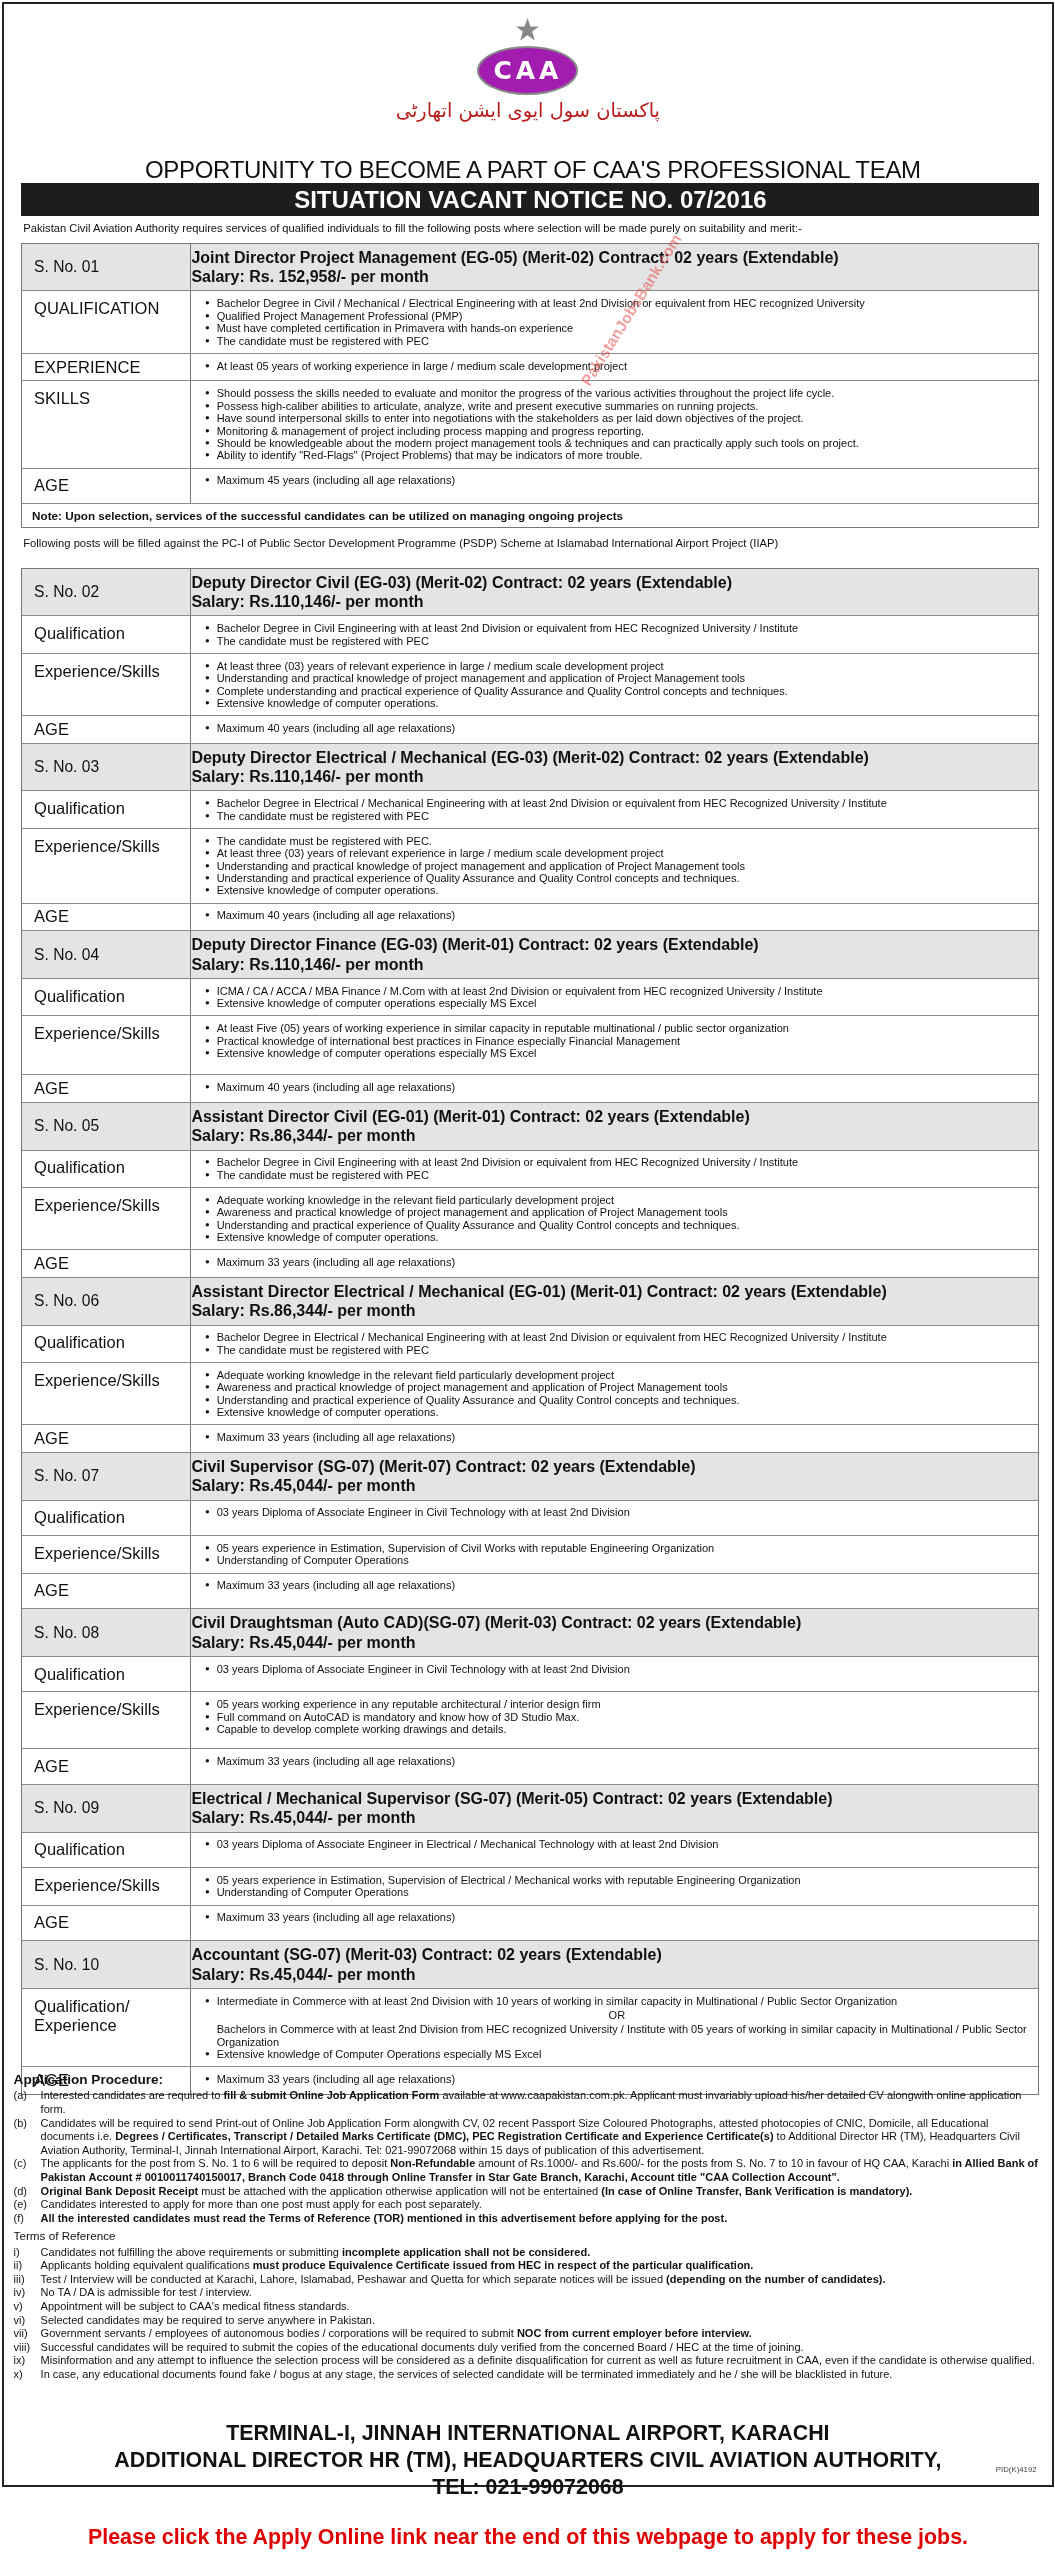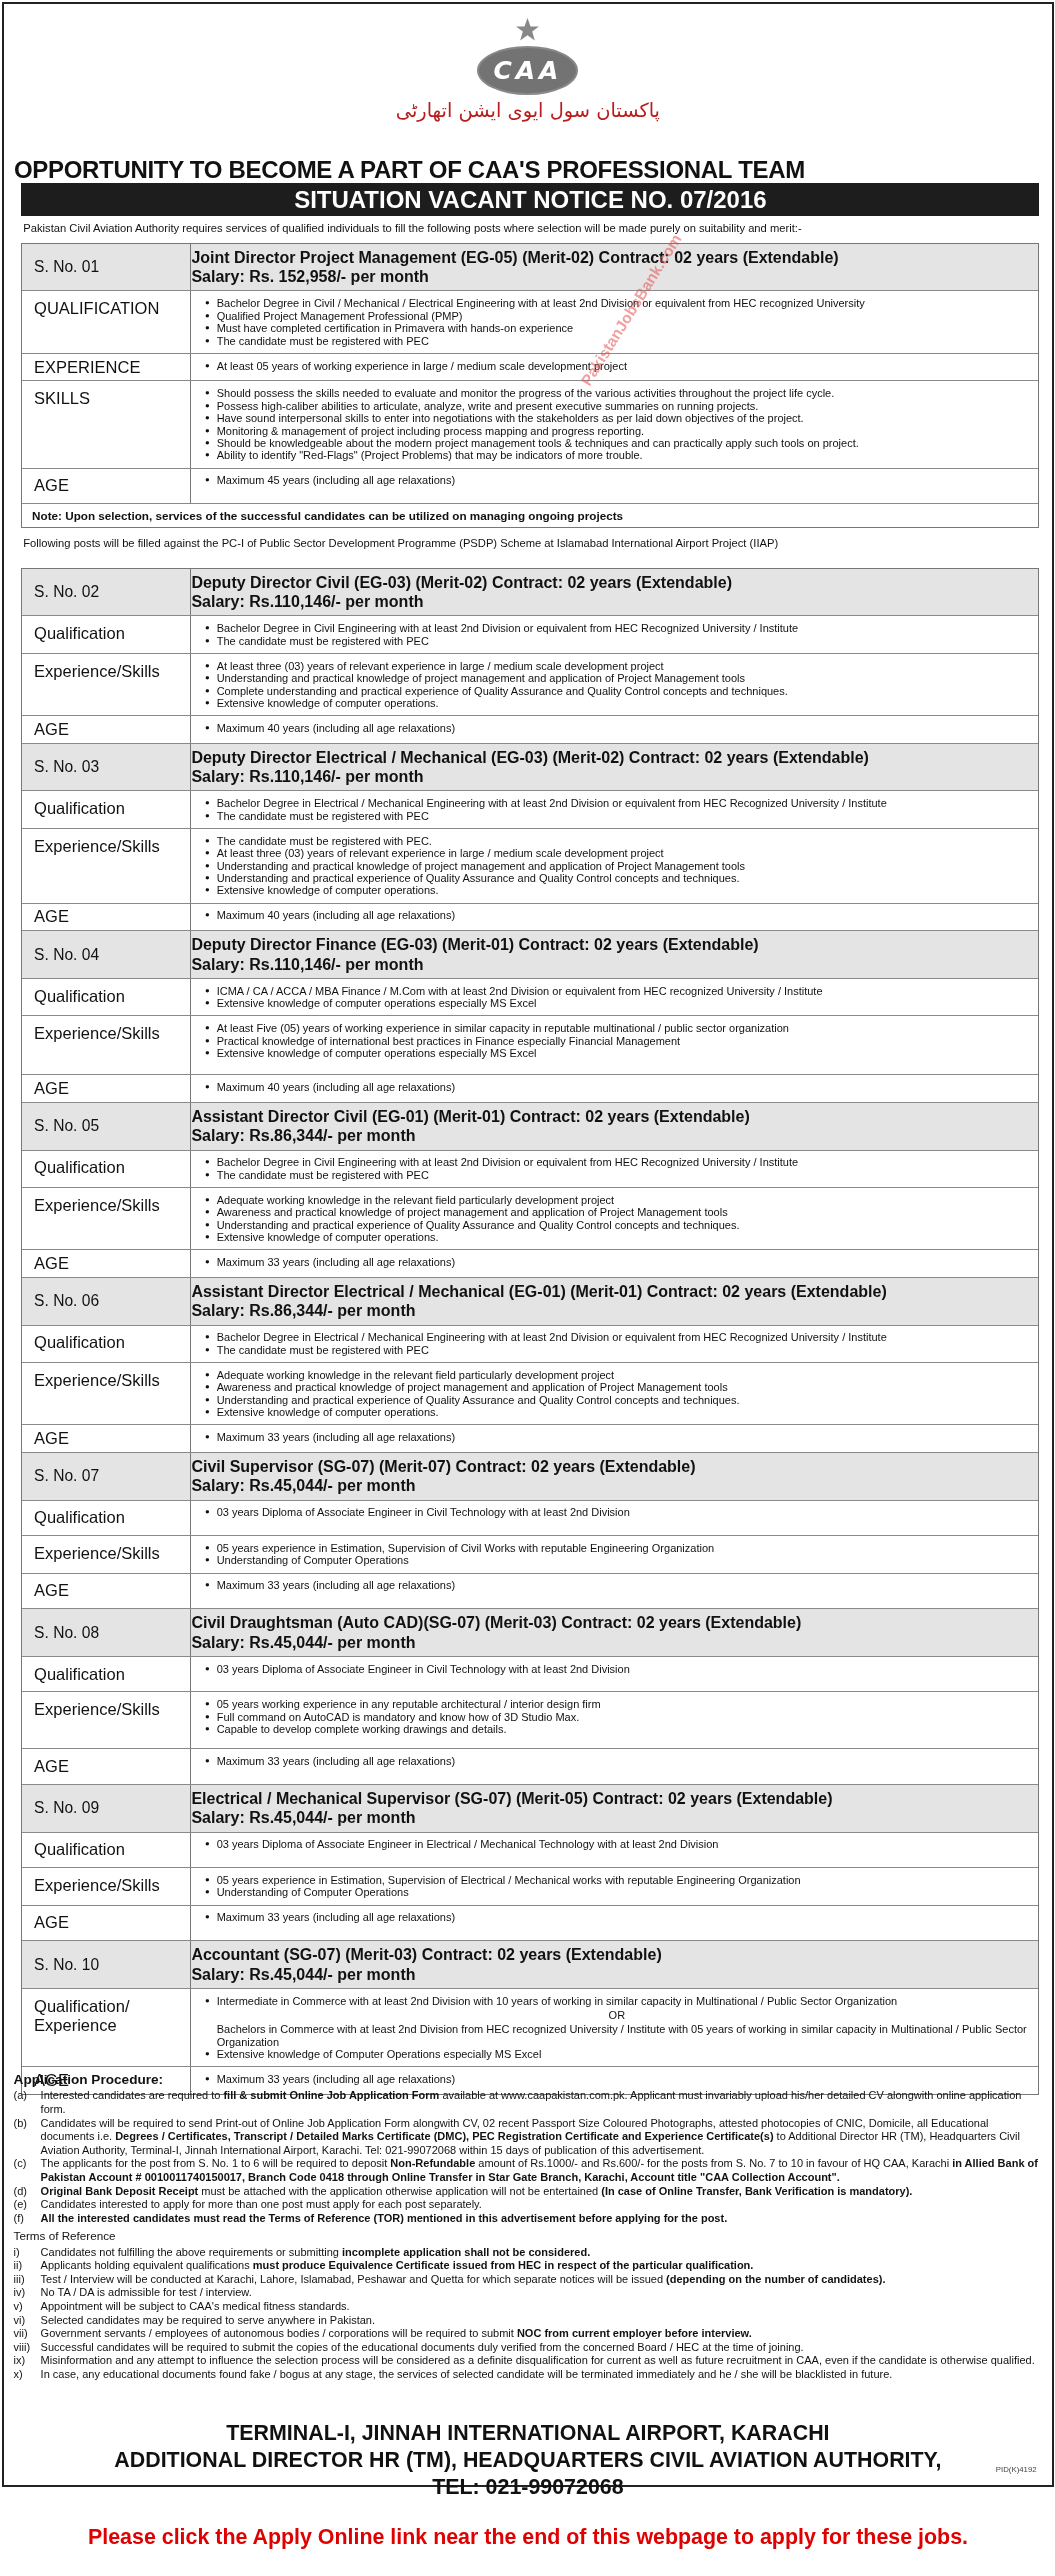--- a/index.html
+++ b/index.html
@@ -7,27 +7,27 @@
   body { font-family: "Liberation Sans", sans-serif; color: #111; }
   .page { width: 1056px; height: 2576px; position: relative; background: #fff; }
   .frame {
     position: absolute; left: 1.9px; top: 1.9px; width: 1052px; height: 2485px;
     border: 2.9px solid #222; background: #fff;
   }
   .logo-wrap { position: absolute; left: 0; right: 0; top: 13.6px; text-align: center; }
   .star { display: block; margin: 0 auto; width: 25px; height: 25px; }
   .oval {
     margin: 3.9px auto 0; width: 101px; height: 49px; border-radius: 50%;
-    background: #737373; border: 2.9px solid #888; display: flex; align-items: center; justify-content: center;
-    color: #fff; font-weight: bold; font-size: 25px; letter-spacing: 3.9px; font-family: "DejaVu Sans", sans-serif; font-style: italic;
+    background: #a21caf; border: 2.9px solid #888; display: flex; align-items: center; justify-content: center;
+    color: #fff; font-weight: bold; font-size: 25px; letter-spacing: 3.9px; font-family: "DejaVu Sans", sans-serif;
   }
   .urdu { margin-top: 3.9px; font-size: 19.4px; color: #b91c1c; font-family: "DejaVu Sans", sans-serif; direction: rtl; }
   .headline {
-    position: absolute; left: 0; right: 0; top: 152px; text-align: left;
-    font-size: 24px; font-weight: bold; letter-spacing: -0.3px; padding-left: 10px;
+    position: absolute; left: 0; right: 0; top: 152px; text-align: center;
+    font-size: 24px; font-weight: normal; letter-spacing: -0.3px; padding-left: 10px;
   }
   .notice-bar {
     position: absolute; left: 17.5px; width: 1018px; top: 179px; height: 33px;
     background: #1d1d1d; color: #fff; text-align: center; font-weight: bold; font-size: 24px; line-height: 33px;
   }
   .intro { position: absolute; left: 19.4px; top: 218px; font-size: 11.2px; }
   .block { position: absolute; left: 17.5px; width: 1018px; border: 1px solid #777; border-bottom: 1.9px solid #777; }
   .row { display: flex; border-bottom: 1.9px solid #8a8a8a; }
   .row:last-child { border-bottom: none; }
   .lbl {

